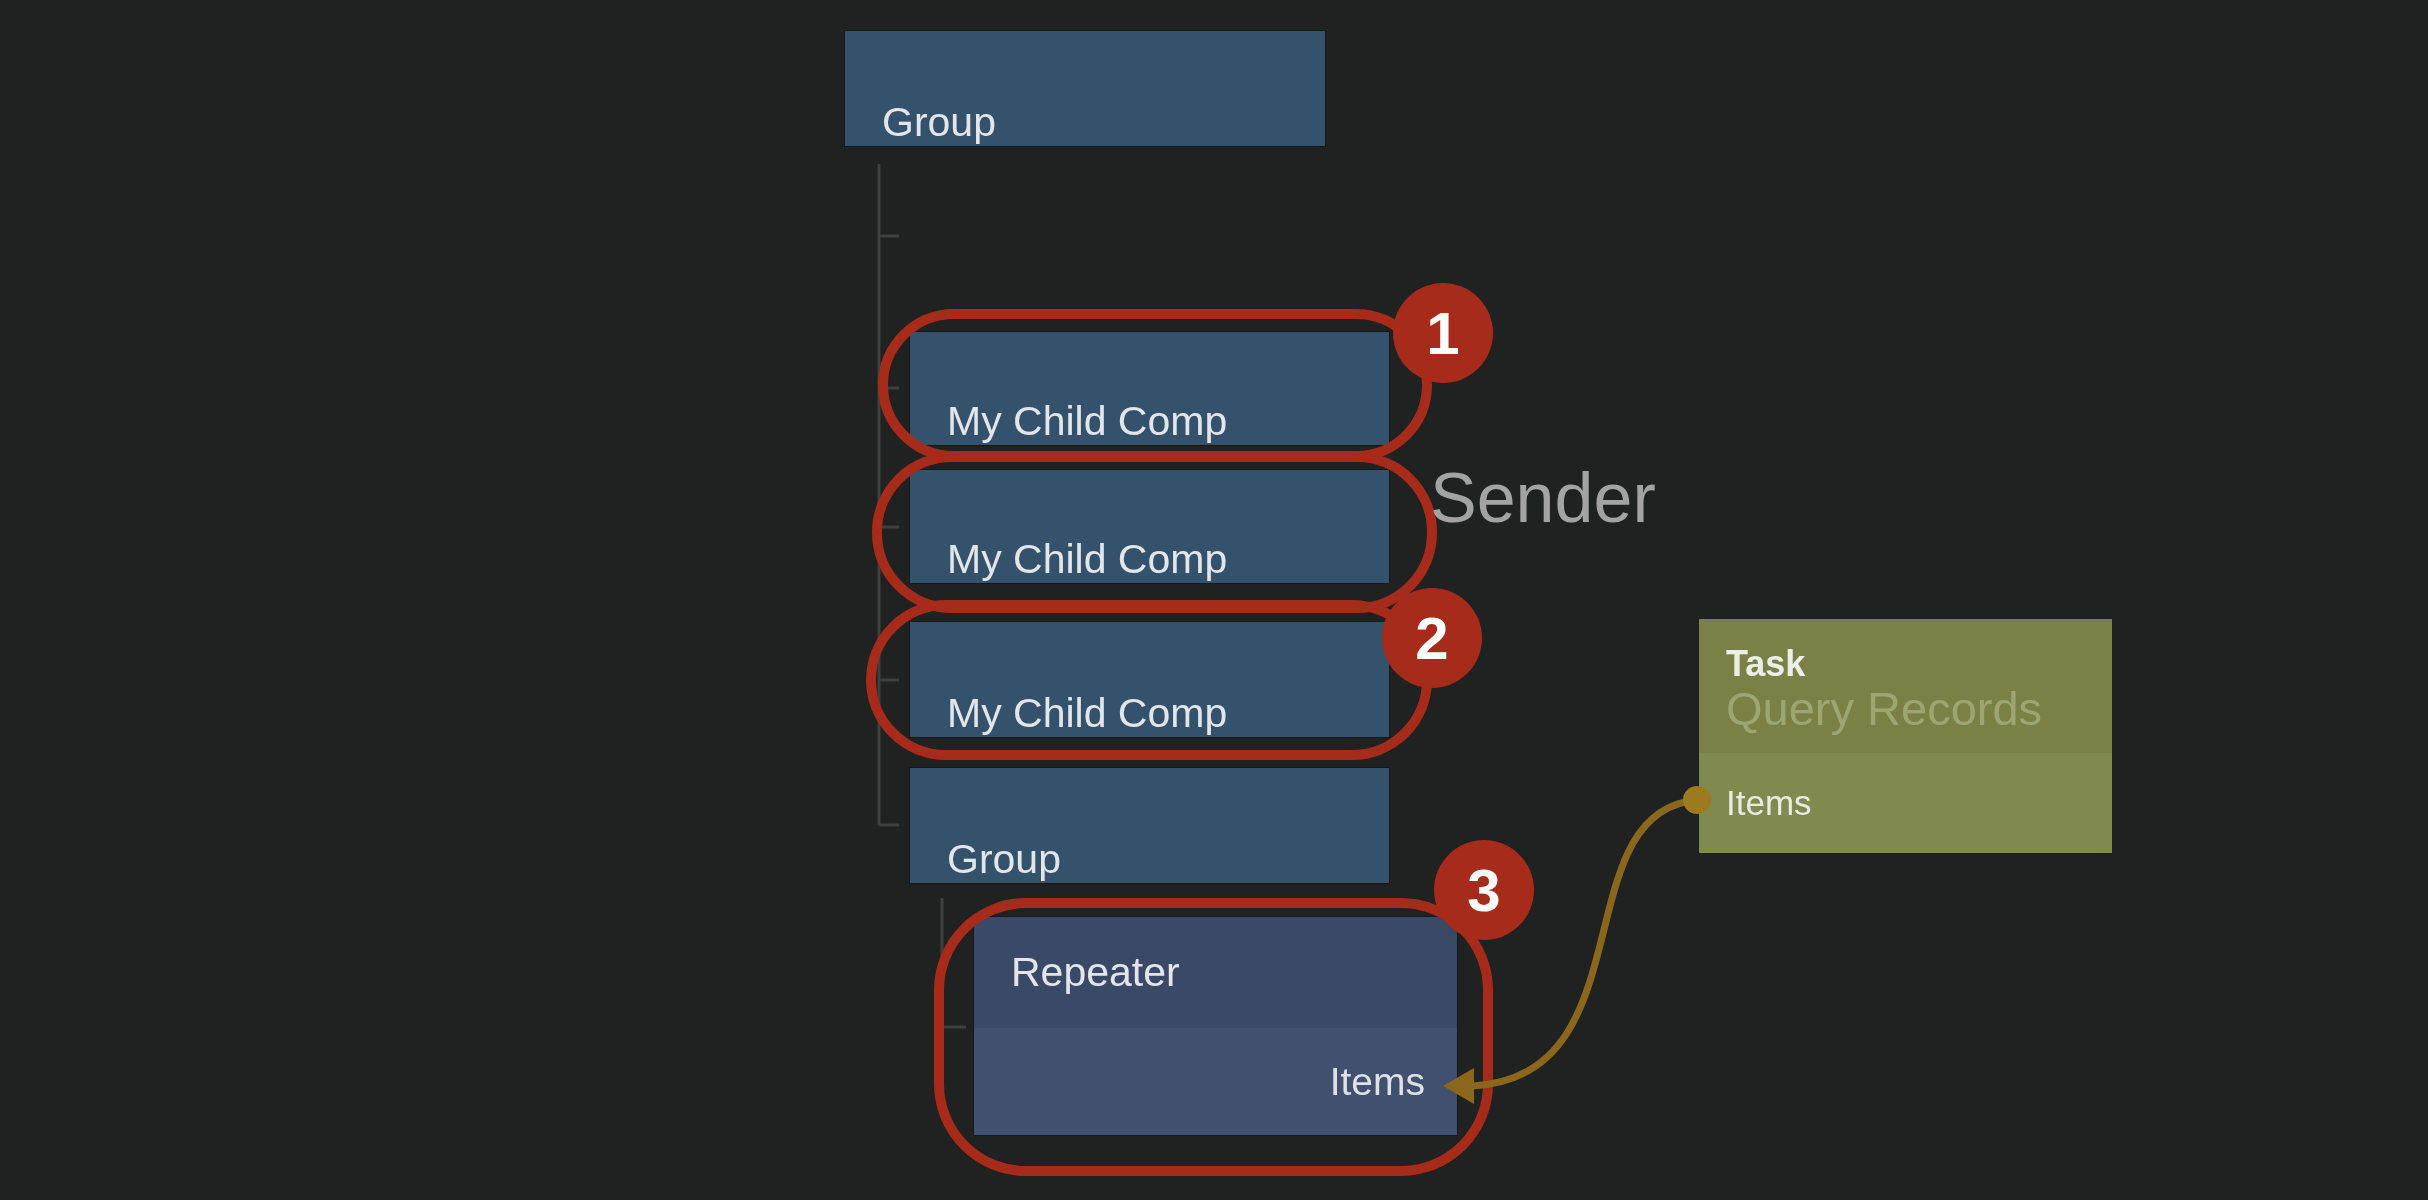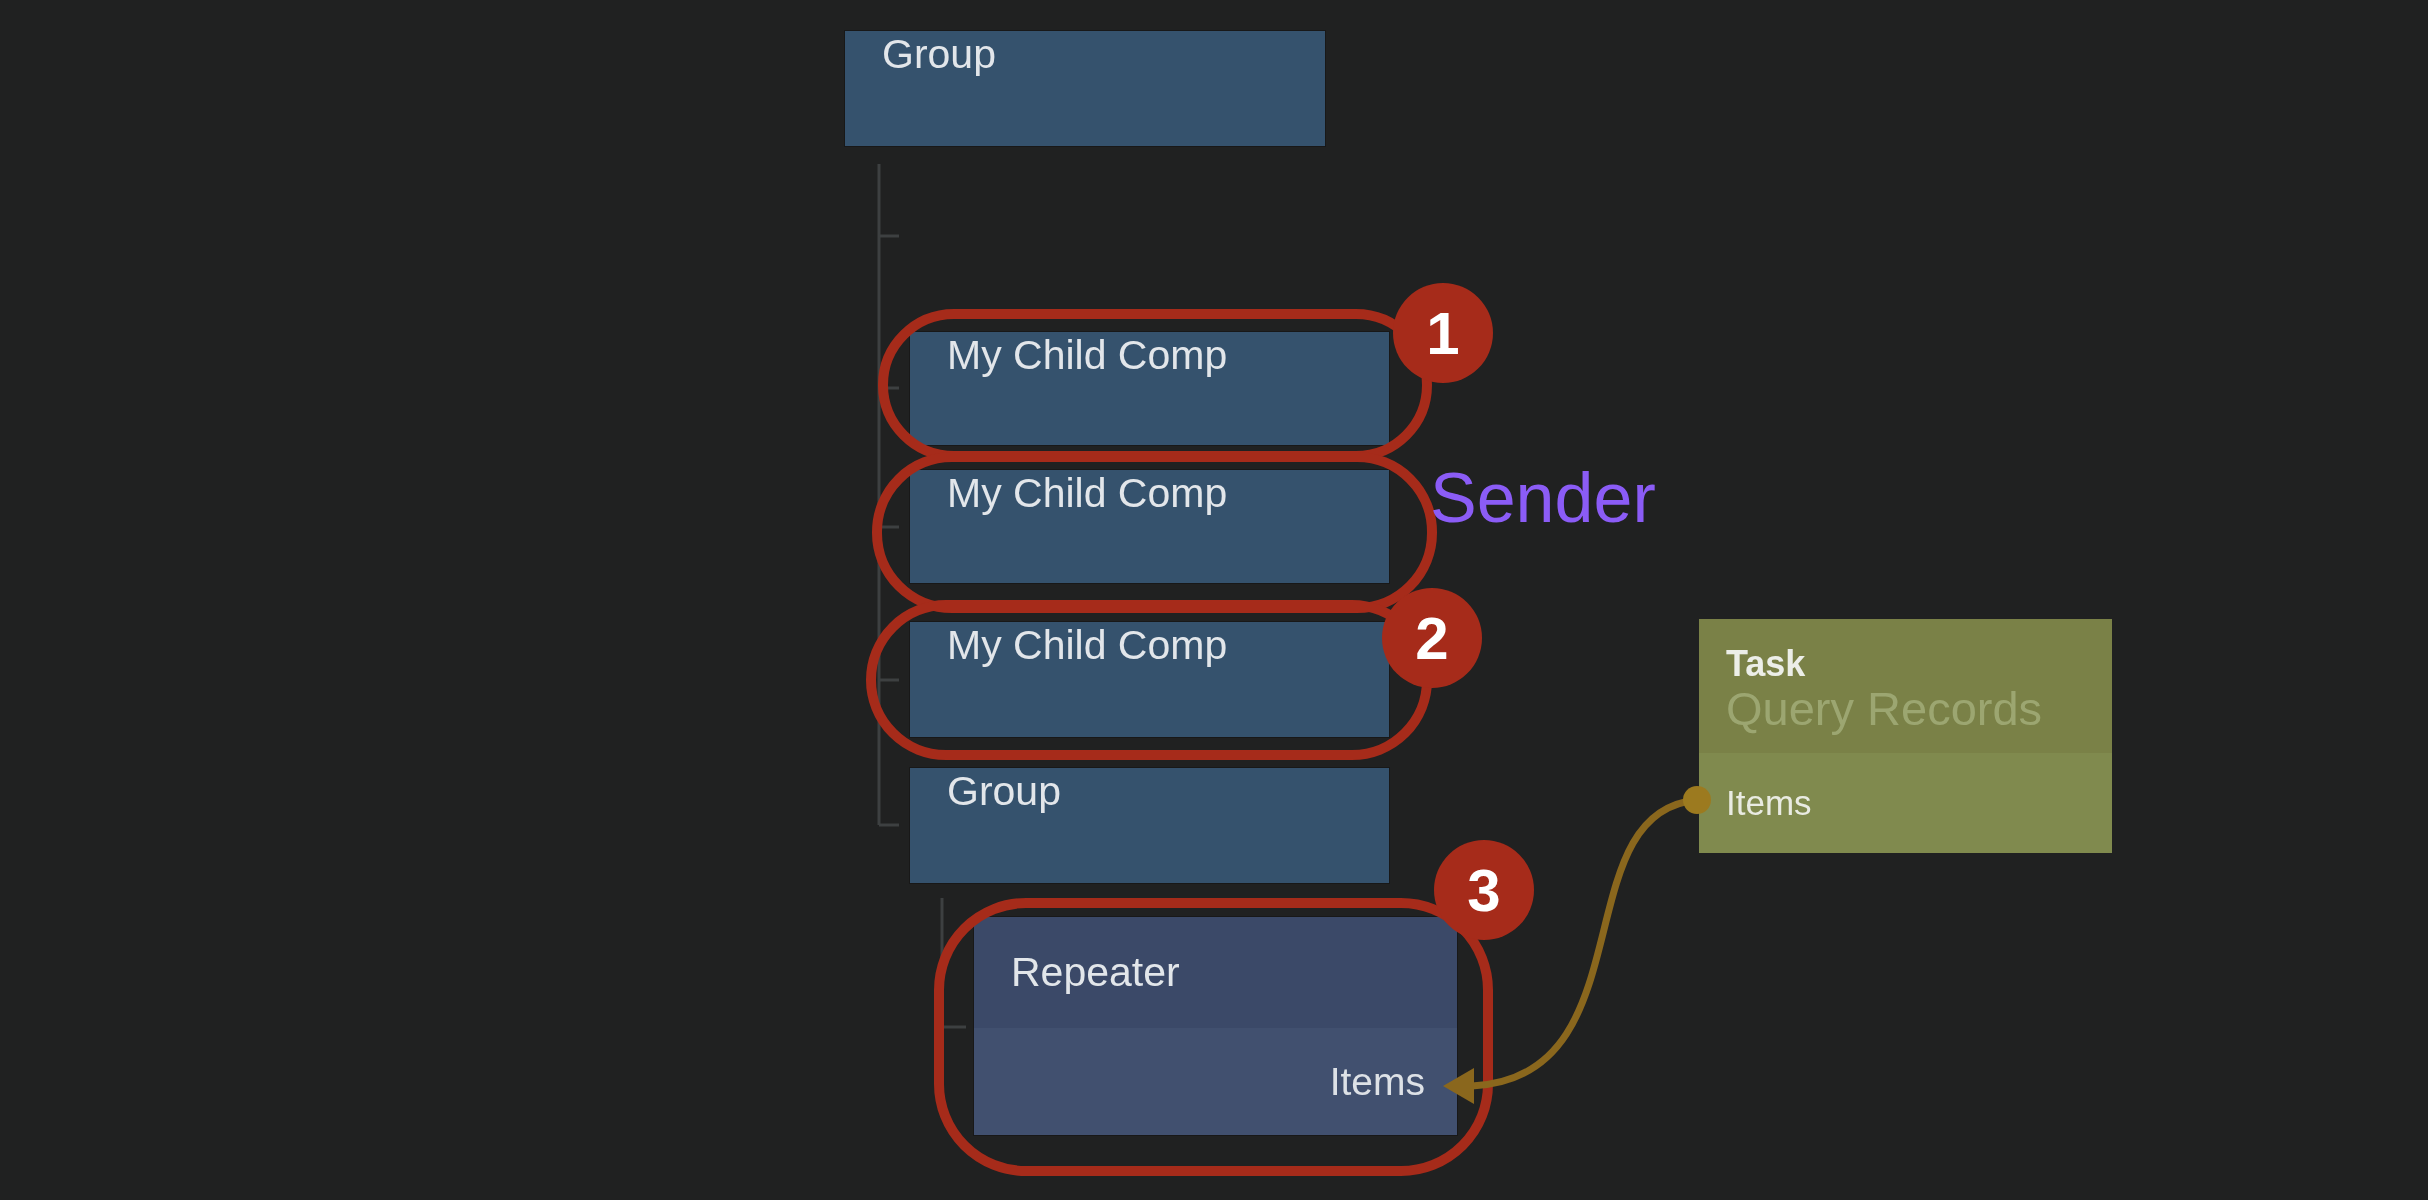--- a/index.html
+++ b/index.html
@@ -15,21 +15,21 @@
   .layer-tree   { z-index: 1; }
   .layer-gold   { z-index: 6; }
 
   
   .node {
     position: absolute;
     background: #35526D;
     color: #E2E6EA;
     font-size: 41px;
     display: flex;
-    align-items: flex-start;
+    align-items: flex-end;
     z-index: 2;
     box-shadow: 0 0 0 1px rgba(0,0,0,0.25);
   }
   .node .lbl { padding-left: 37px; white-space: nowrap; }
 
   .n-group1 { left: 845px;  top: 31px;  width: 480px; height: 115px; }
   .n-text   { left: 910px;  top: 179px; width: 479px; height: 115px; }
   .n-mcc1   { left: 910px;  top: 332px; width: 479px; height: 113px; }
   .n-mcc2   { left: 910px;  top: 470px; width: 479px; height: 113px; }
   .n-mcc3   { left: 910px;  top: 622px; width: 479px; height: 115px; }
@@ -91,21 +91,21 @@
     display: flex; align-items: center; justify-content: center;
   }
   .badge1 { left: 1393px; top: 283px; }
   .badge2 { left: 1382px; top: 588px; }
   .badge3 { left: 1434px; top: 840px; }
 
   
   .sender {
     position: absolute; z-index: 4;
     left: 1430px; top: 458px;
-    color: #8b5cf6; font-size: 70px; font-weight: 500;
+    color: #a3a3a3; font-size: 70px; font-weight: 500;
     white-space: nowrap;
   }
 </style>
 </head>
 <body>
 
 <div class="canvas">
 
   <svg class="layer layer-tree" viewBox="0 0 2428 1200" xmlns="http://www.w3.org/2000/svg">
     <path d="M879,164 V825" fill="none" stroke="#3D4041" stroke-width="3"></path>

